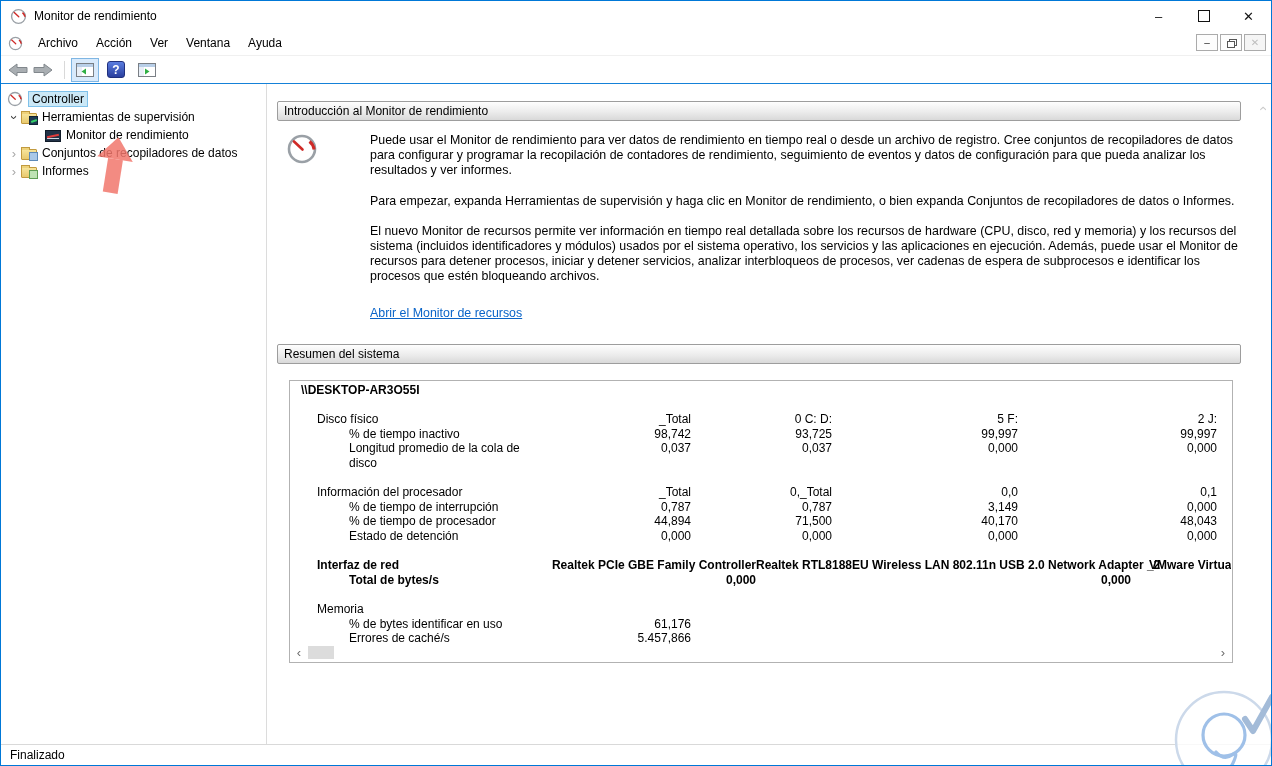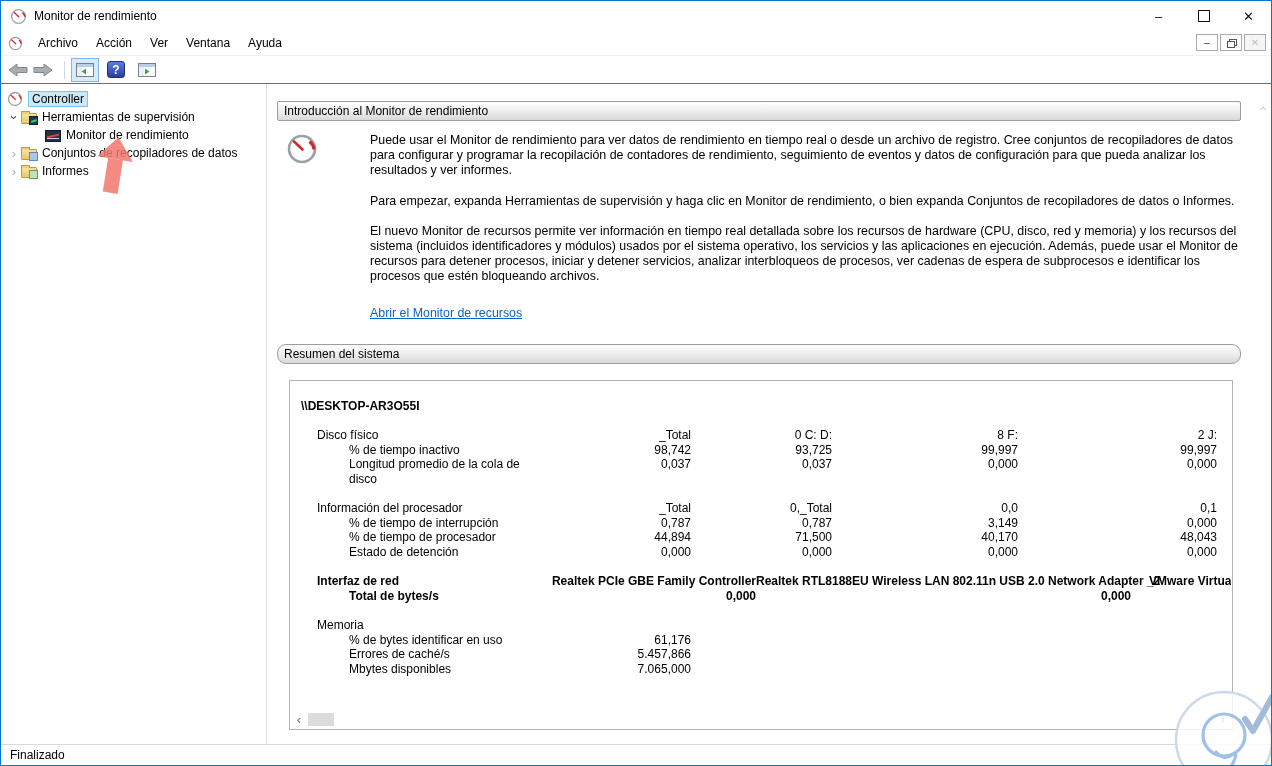--- a/index.html
+++ b/index.html
@@ -59,22 +59,22 @@
   .annot .shaft{width:15px;height:34px;background:#f2776d;margin:0 auto;}
   
   .rightpane{flex:1;position:relative;padding:17px 30px 0 10px;overflow:hidden;}
   .pane-chevron{position:absolute;right:7px;top:16px;color:#c9c9c9;font-size:15px;transform:rotate(-90deg);}
   .groupheader{height:20px;line-height:19px;border:1px solid #9d9d9d;border-radius:2px;background:linear-gradient(180deg,#fefefe 0%,#ececec 55%,#d9d9d9 100%);font-size:12px;padding-left:6px;box-sizing:border-box;}
   .intro-body{display:flex;margin:12px 0 0 2px;gap:36px;}
   .intro-ico{width:32px;height:32px;flex:0 0 auto;margin-left:7px;}
   .intro-text{margin-left:16px;width:884px;font-size:12.4px;line-height:15.2px;}
   .intro-text p{margin:0 0 15px 0;}
   .reslink{display:inline-block;margin-top:6px;font-size:12.4px;color:#0a64c8;text-decoration:underline;}
-  .sum-header{margin-top:23px;border-radius:9px;}
-  .sumbox{margin:16px 0 0 12px;width:944px;height:350px;border:1px solid #b2b2b2;box-sizing:border-box;position:relative;padding:18px 0 0 11px;overflow:hidden;}
+  .sum-header{margin-top:23px;}
+  .sumbox{margin:16px 0 0 12px;width:944px;height:283px;border:1px solid #b2b2b2;box-sizing:border-box;position:relative;padding:2px 0 0 11px;overflow:hidden;}
   .srow{display:grid;grid-template-columns:240px 150px 141px 186px 199px;font-weight:normal;font-size:12px;line-height:14.5px;}
   .srow .num{text-align:right;}
   .netrow{display:grid;grid-template-columns:240px 215px 375px 100px;font-weight:bold;font-size:12px;line-height:14.5px;}
   .netrow .num{text-align:right;white-space:nowrap;}
   .netrow .clip{white-space:nowrap;overflow:hidden;padding-left:18px;}
   .glabel{padding-left:16px;}
   .clabel{padding-left:48px;}
   .host{font-weight:bold;font-size:12px;line-height:14.5px;}
   .sgroup{margin-top:15px;}
   .hscroll{position:absolute;left:1px;right:1px;bottom:1px;height:17px;display:flex;align-items:center;background:#fff;}
@@ -234,21 +234,21 @@
       <div class="groupheader sum-header">Resumen del sistema</div>
 
       <div class="sumbox">
         <div class="host">\\DESKTOP-AR3O55I</div>
 
         <div class="sgroup">
           <div class="srow">
             <span class="glabel">Disco físico</span>
             <span class="num">_Total</span>
             <span class="num">0 C: D:</span>
-            <span class="num">8 F:</span>
+            <span class="num">5 F:</span>
             <span class="num">2 J:</span>
           </div>
           <div class="srow">
             <span class="clabel">% de tiempo inactivo</span>
             <span class="num">98,742</span>
             <span class="num">93,725</span>
             <span class="num">99,997</span>
             <span class="num">99,997</span>
           </div>
           <div class="srow">

